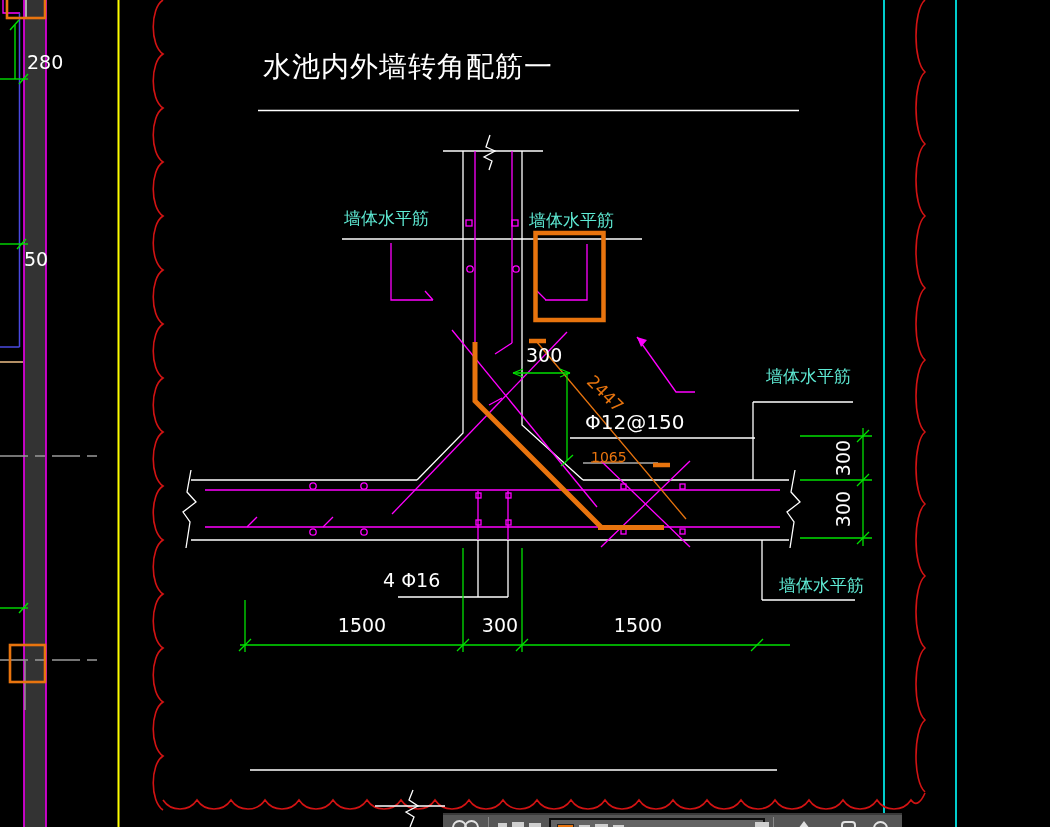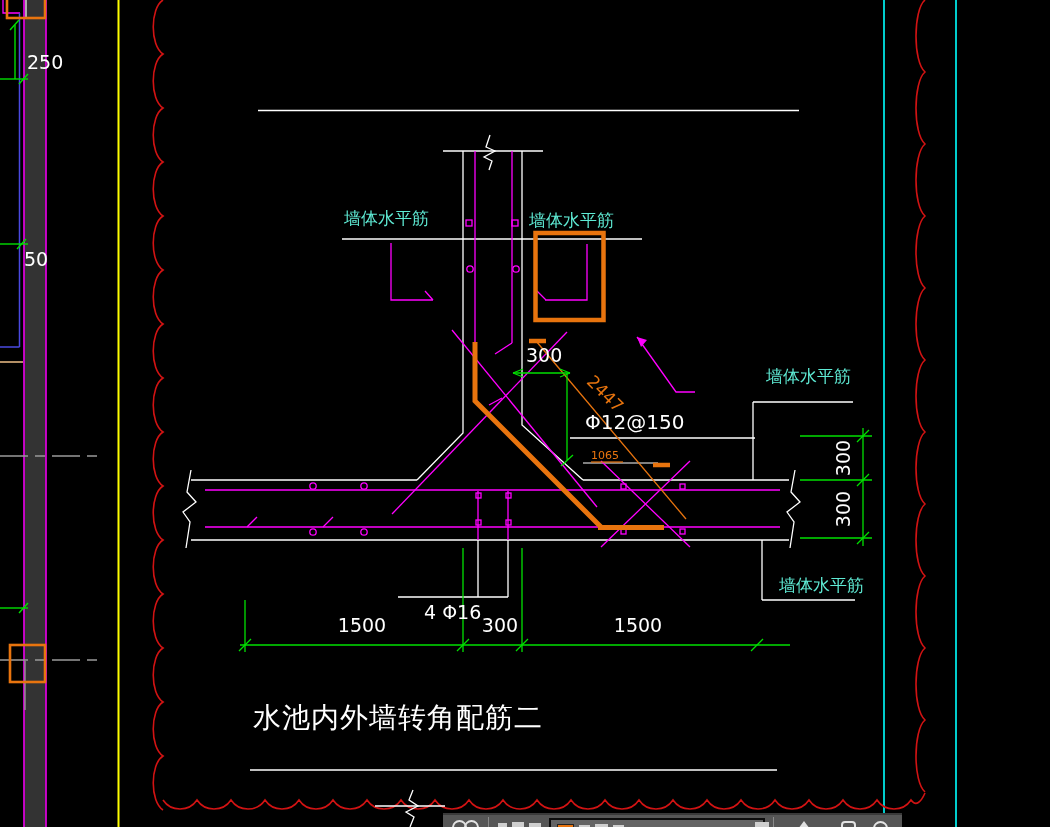--- a/index.html
+++ b/index.html
@@ -7,21 +7,21 @@
          font-family:"DejaVu Sans",sans-serif;}
   .stage svg{position:absolute;left:0;top:0;}
   .txt{position:absolute;color:#fff;white-space:nowrap;line-height:1;}
   .title{font-size:28px;letter-spacing:1px;color:#fff;}
   .lbl{font-size:17px;letter-spacing:0px;color:#5eead4;}
   .dim{font-size:19px;color:#fff;}
   .dim.center{transform:translateX(-50%);margin-left:8px;}
   .dim.rot{transform:translate(-50%,-50%) rotate(-90deg);}
   .odim{color:#e8740e;}
   .d2447{font-size:17px;transform:translate(-50%,-50%) rotate(45deg);}
-  .d1065{font-size:11px;}
+  .d1065{font-size:14px;}
   
   .toolbar{position:absolute;left:443px;top:813px;width:459px;height:14px;
            background:#565656;border-top:2px solid #3a3a3a;overflow:hidden;}
   .tb-el{position:absolute;}
   .circ{width:11px;height:11px;border:2px solid #e3e3e3;border-radius:50%;background:transparent;}
   .sep{width:1px;height:14px;background:#8a8a8a;}
   .stub{position:absolute;background:#cfcfcf;}
   .dropdown{position:absolute;left:106px;top:3px;width:212px;height:20px;
             border:2px solid #0d0d0d;background:#646464;}
   .swatch{position:absolute;left:6px;top:4px;width:15px;height:9px;background:#e8740e;border:1px solid #222;}
@@ -137,42 +137,42 @@
       <path d="M239,651 L251,639 M457,651 L469,639 M516,651 L528,639 M751,651 L763,639"></path>
       <path d="M513,373 H570"></path>
       <path d="M513,373 L523,369 M513,373 L523,377 M570,373 L560,369 M570,373 L560,377"></path>
       <path d="M567,373 V461 M561,466 L573,455"></path>
       <path d="M863,428 V546"></path>
       <path d="M800,436 H872 M800,480 H872 M800,538 H872"></path>
       <path d="M857,442 L869,430 M857,486 L869,474 M857,544 L869,532"></path>
     </g>
   </svg>
 
-  <div class="txt title" style="left:253px;top:704px;">水池内外墙转角配筋二</div>
+  <div class="txt title" style="left:263px;top:53px;">水池内外墙转角配筋一</div>
 
   <div class="txt lbl" style="left:344px;top:210px;">墙体水平筋</div>
   <div class="txt lbl" style="left:529px;top:212px;">墙体水平筋</div>
   <div class="txt lbl" style="left:766px;top:368px;">墙体水平筋</div>
   <div class="txt lbl" style="left:779px;top:577px;">墙体水平筋</div>
 
   <div class="txt dim" style="left:585px;top:412px;font-size:20px;text-align:center;">Φ12@150</div>
-  <div class="txt dim" style="left:424px;top:571px;margin-top:32px;">4 Φ16</div>
+  <div class="txt dim" style="left:383px;top:571px;">4 Φ16</div>
   <div class="txt dim" style="left:526px;top:346px;">300</div>
 
   <div class="txt dim center" style="left:354px;top:616px;">1500</div>
   <div class="txt dim center" style="left:492px;top:616px;">300</div>
   <div class="txt dim center" style="left:630px;top:616px;">1500</div>
 
   <div class="txt dim rot" style="left:843px;top:458px;">300</div>
   <div class="txt dim rot" style="left:843px;top:509px;">300</div>
 
   <div class="txt odim d2447" style="left:605px;top:394px;">2447</div>
   <div class="txt odim d1065" style="left:591px;top:450px;">1065</div>
 
-  <div class="txt dim" style="left:27px;top:53px;">250</div>
+  <div class="txt dim" style="left:27px;top:53px;">280</div>
   <div class="txt dim" style="left:24px;top:219px;margin-top:31px;">50</div>
 
   <div class="toolbar">
     <div class="tb-el circ" style="left:9px;top:5px;"></div>
     <div class="tb-el circ" style="left:21px;top:5px;"></div>
     <div class="tb-el sep" style="left:45px;top:2px;"></div>
     <span class="stub" style="left:55px;top:8px;width:9px;height:5px;"></span>
     <span class="stub" style="left:69px;top:7px;width:12px;height:6px;"></span>
     <span class="stub" style="left:86px;top:8px;width:12px;height:5px;"></span>
     <div class="dropdown">

